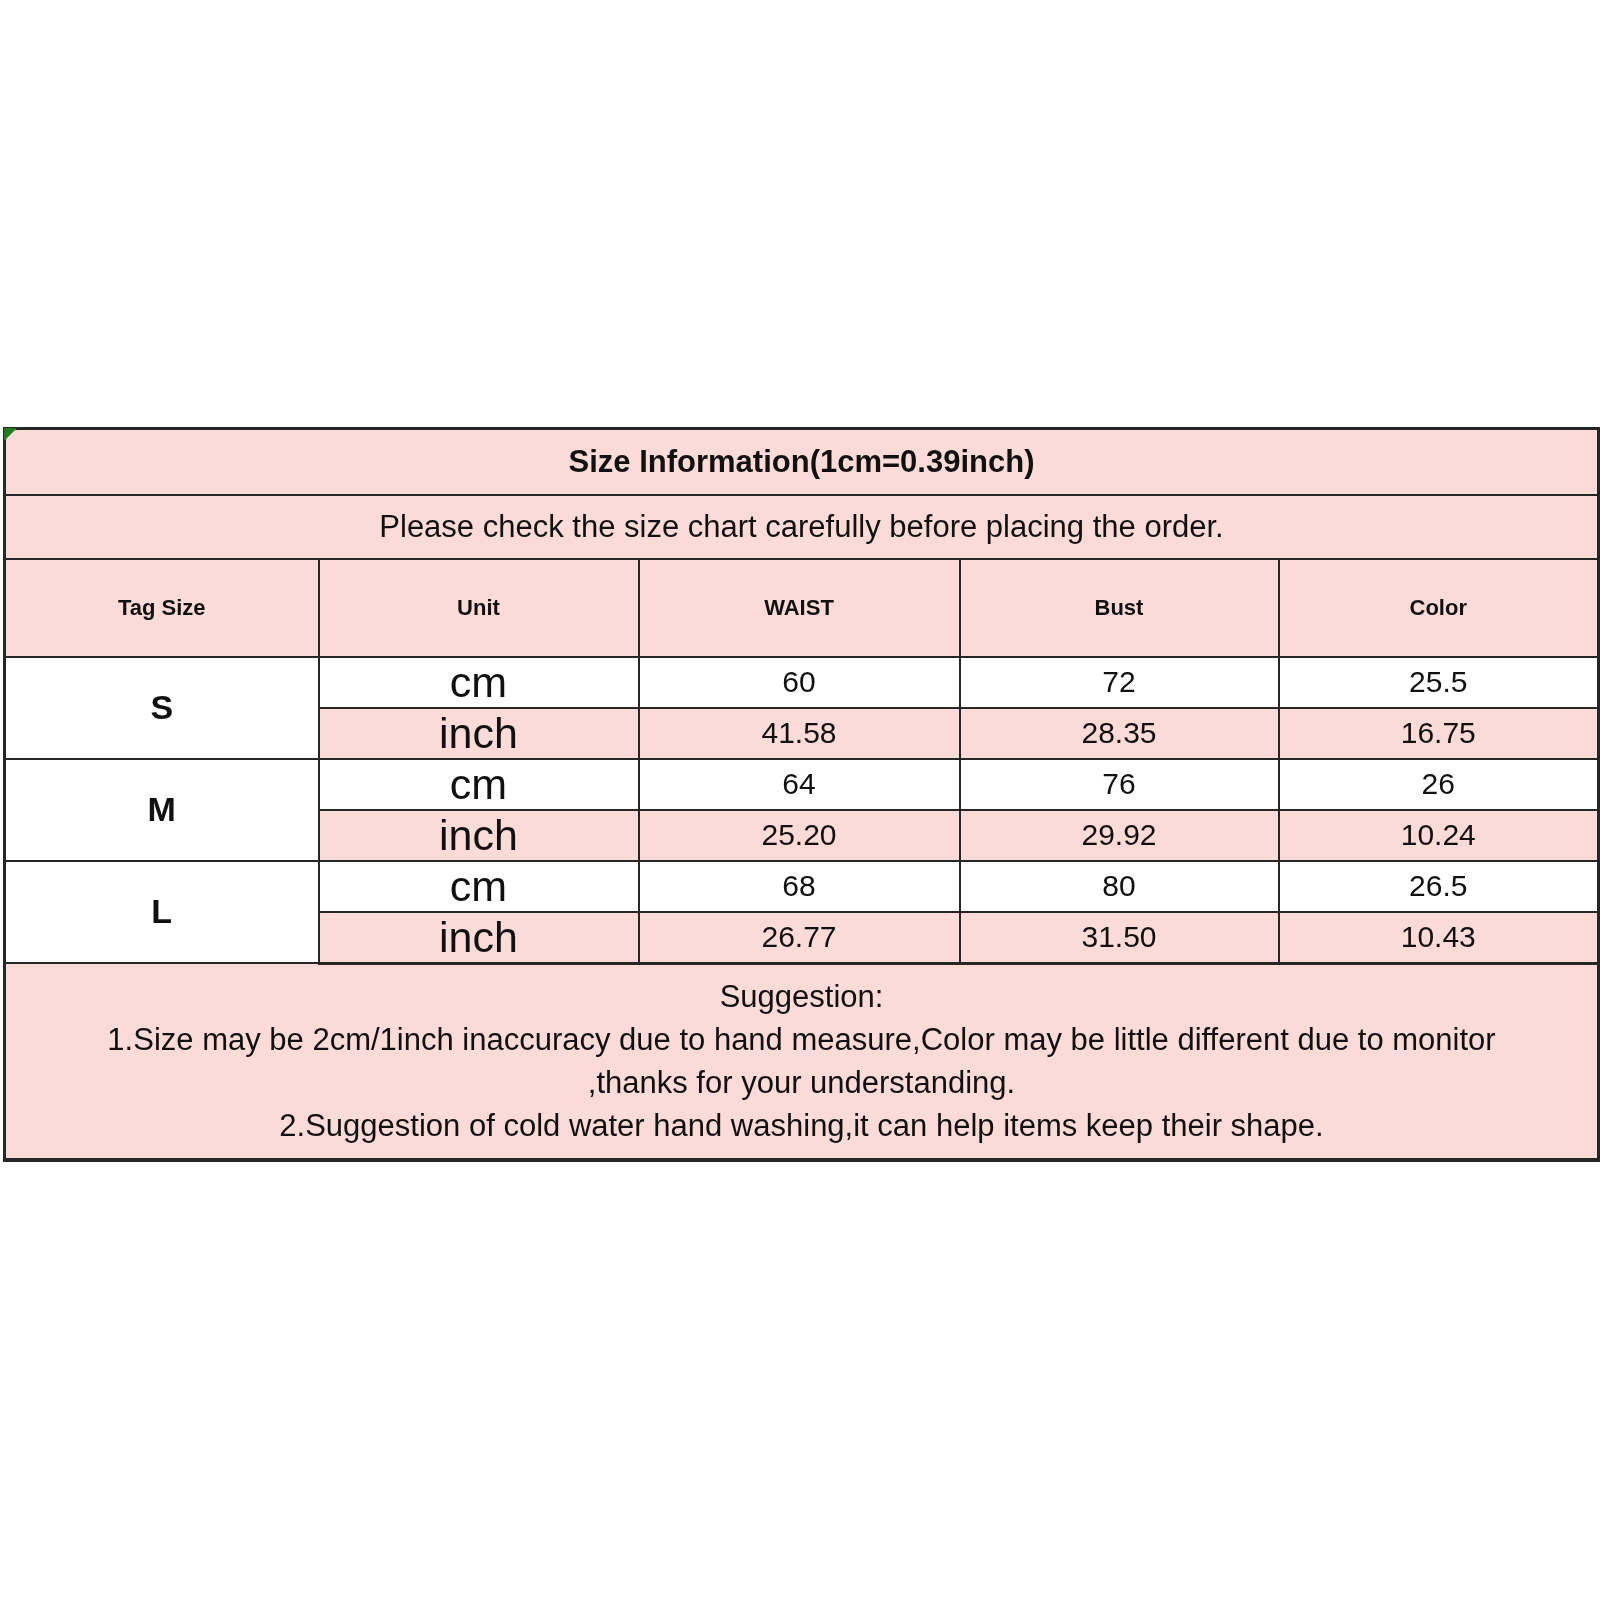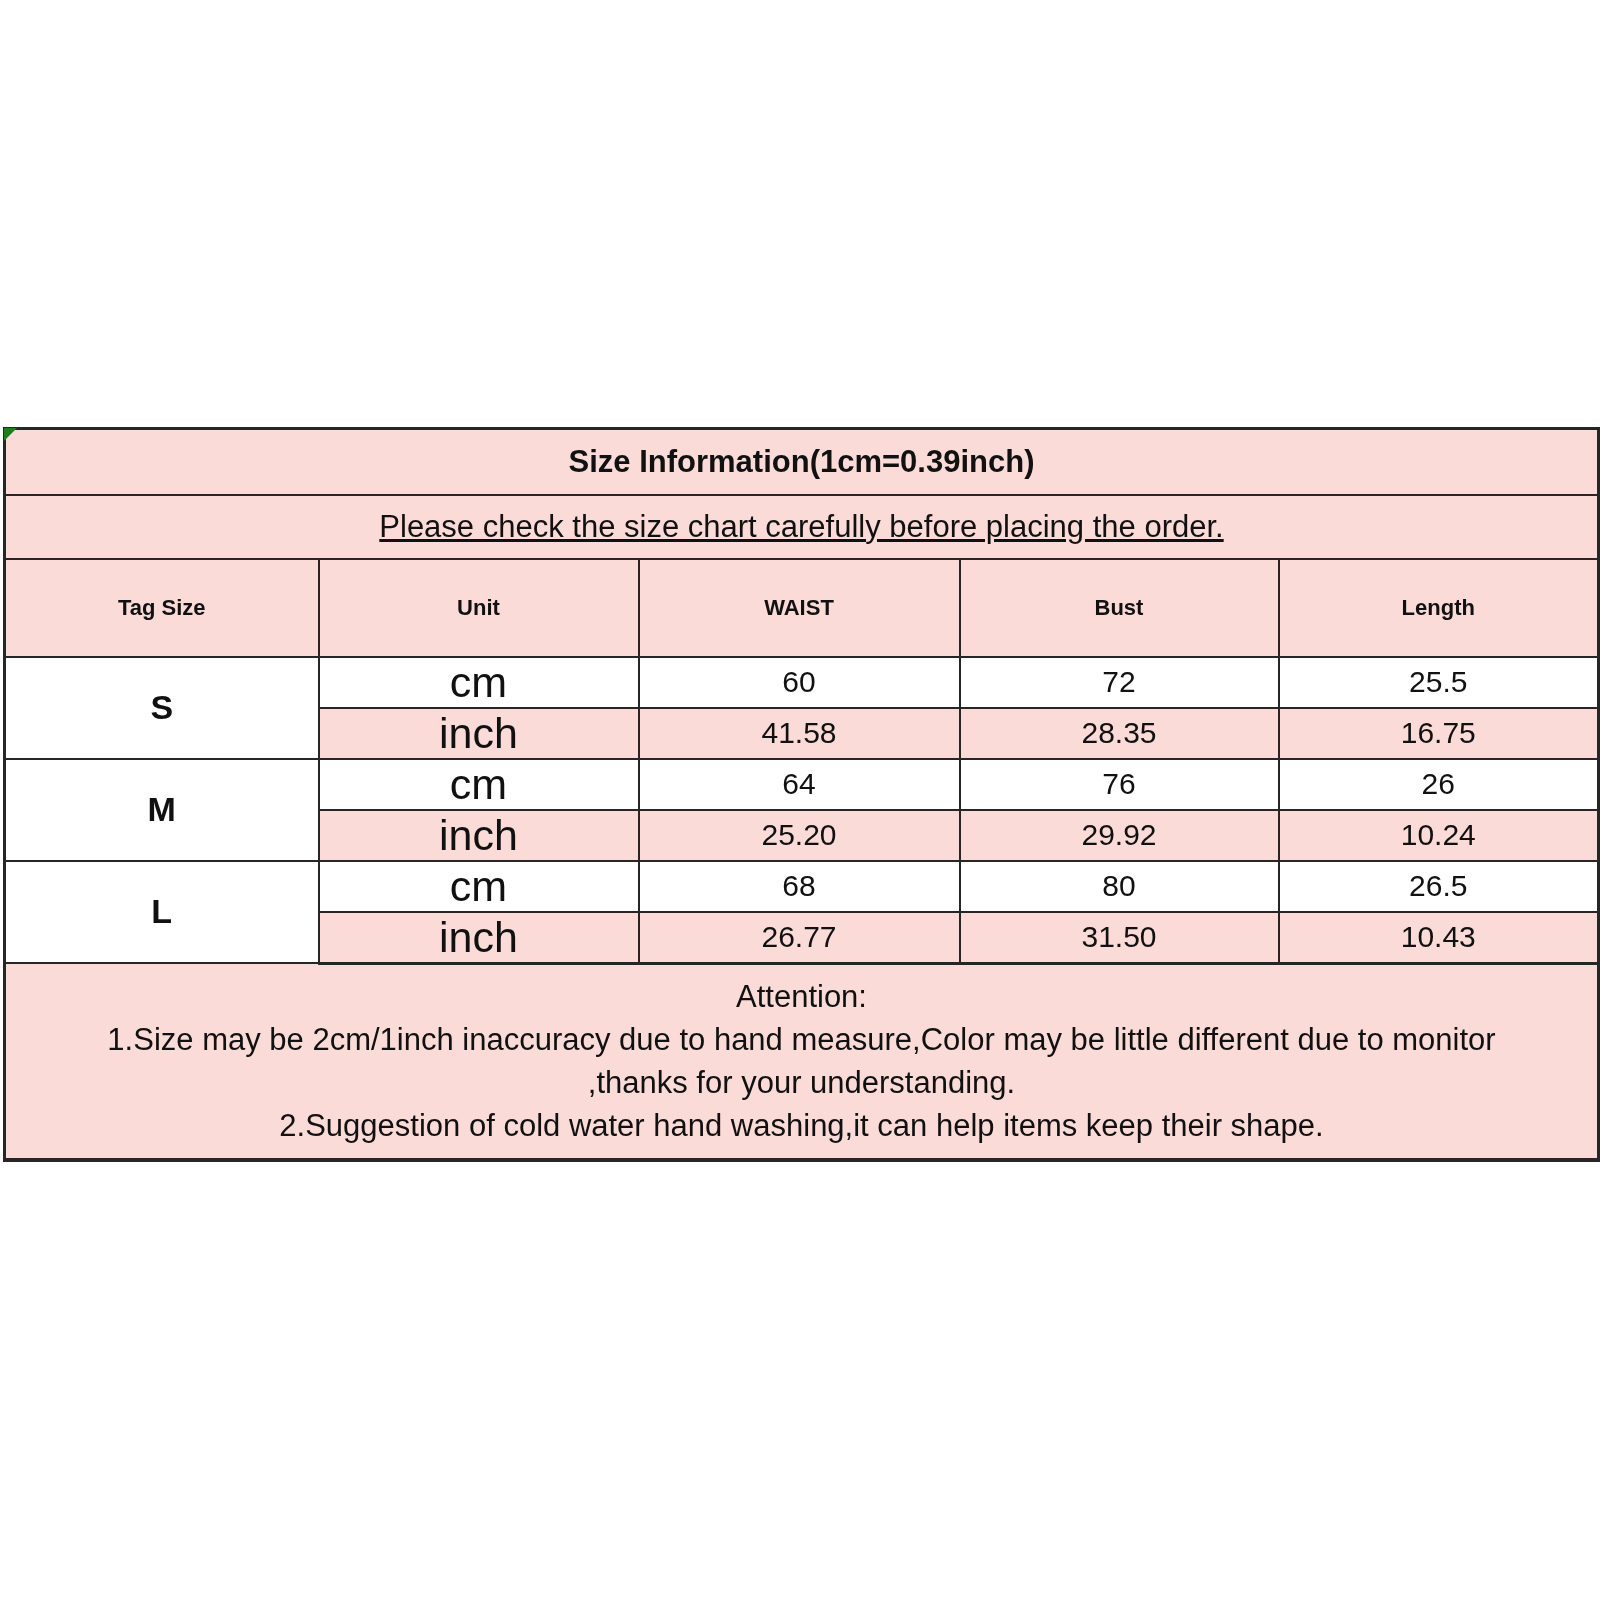--- a/index.html
+++ b/index.html
@@ -38,21 +38,20 @@
   .row-title td {
     font-weight: bold;
     font-size: 31px;
     background: #fbdbd8;
     border-bottom: 2px solid #262626;
   }
   .row-subtitle td {
     font-size: 31px;
     background: #fbdbd8;
     border-bottom: 6px double #262626;
-    text-decoration: underline;
   }
   .row-header th {
     font-weight: bold;
     font-size: 22px;
     background: #fbdbd8;
     border-bottom: 6px double #262626;
   }
   .row-cm td {
     background: #ffffff;
     border-bottom: 6px double #262626;
@@ -118,21 +117,21 @@
 
     <tr class="row-subtitle" style="height:64px">
       <td colspan="5">Please check the size chart carefully before placing the order.</td>
     </tr>
 
     <tr class="row-header" style="height:98px">
       <th>Tag Size</th>
       <th>Unit</th>
       <th>WAIST</th>
       <th>Bust</th>
-      <th>Length</th>
+      <th>Color</th>
     </tr>
 
     <tr class="row-cm" style="height:47px">
       <td class="cell-tag" rowspan="2">S</td>
       <td class="cell-unit">cm</td>
       <td class="cell-value">60</td>
       <td class="cell-value">72</td>
       <td class="cell-value">25.5</td>
     </tr>
     <tr class="row-inch" style="height:47px">
@@ -165,21 +164,21 @@
     </tr>
     <tr class="row-inch row-last" style="height:47px">
       <td class="cell-unit">inch</td>
       <td class="cell-value">26.77</td>
       <td class="cell-value">31.50</td>
       <td class="cell-value">10.43</td>
     </tr>
 
     <tr class="row-attention">
       <td colspan="5">
-        <div class="attention-line">Attention:</div>
+        <div class="attention-line">Suggestion:</div>
         <div class="attention-line">1.Size may be 2cm/1inch inaccuracy due to hand measure,Color may be little different due to monitor</div>
         <div class="attention-line">,thanks for your understanding.</div>
         <div class="attention-line">2.Suggestion of cold water hand washing,it can help items keep their shape.</div>
       </td>
     </tr>
   </tbody>
     </table>
 
 </div>
 

